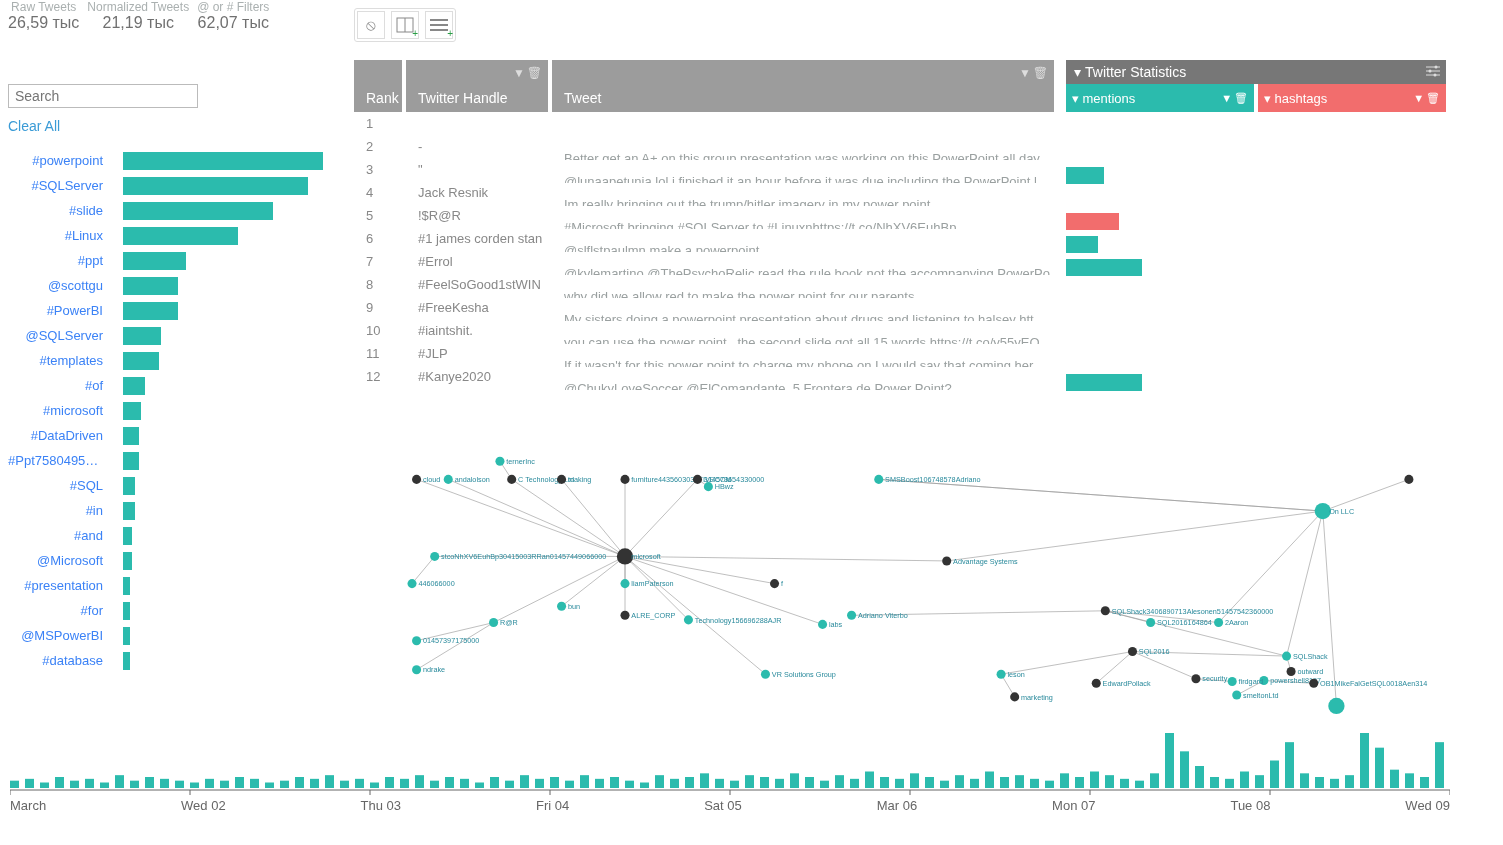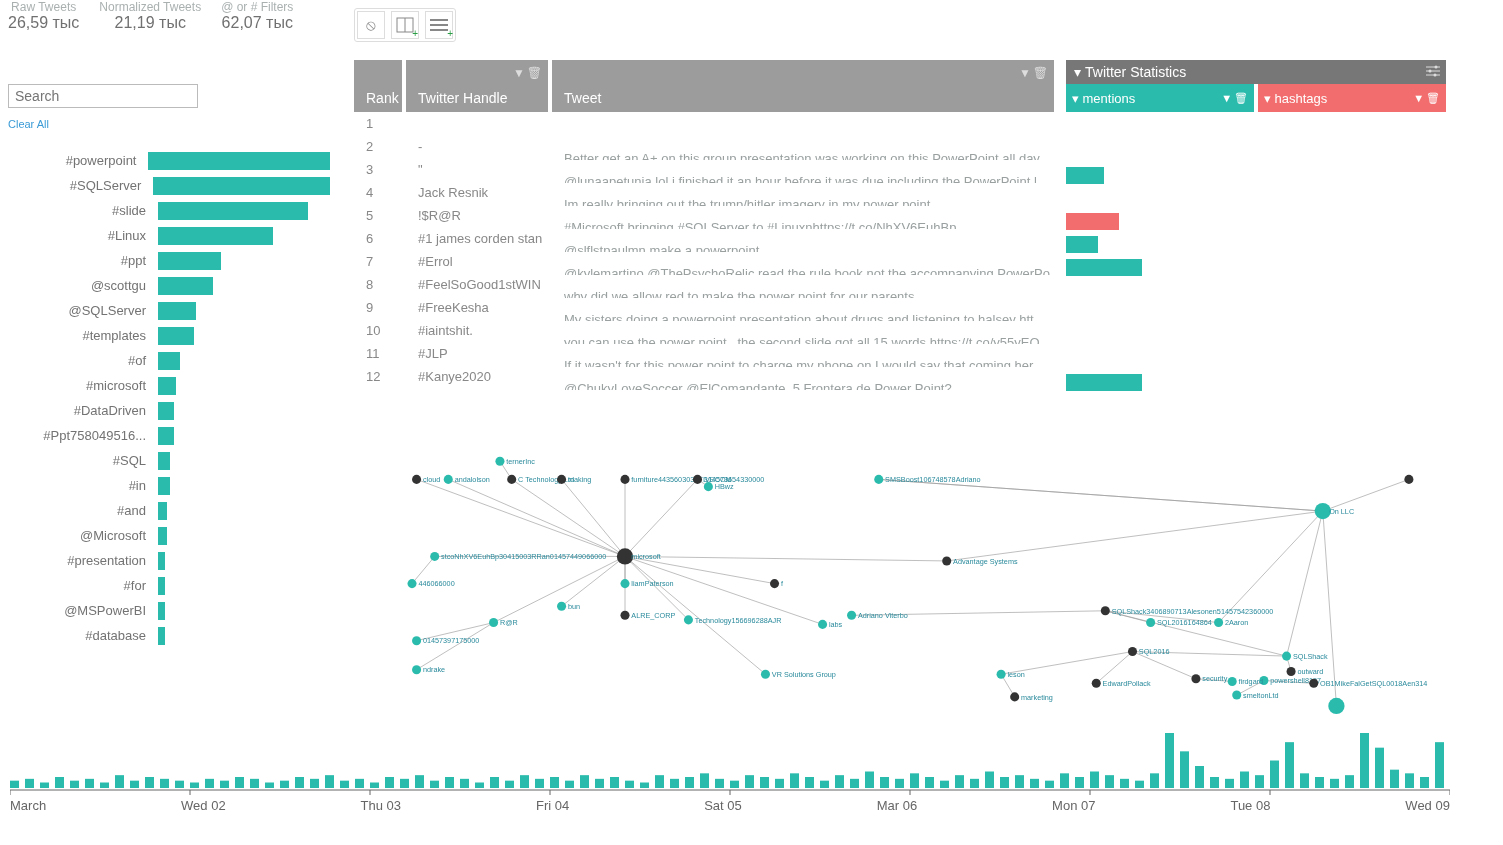--- a/index.html
+++ b/index.html
@@ -6,32 +6,32 @@
     --teal:#2bbbad;
     --red:#f26d6d;
     --hdr:#9c9c9c;
     --hdr2:#8a8a8a;
     --dark:#5a5a5a;
   }
   *{box-sizing:border-box;font-family:"Segoe UI",Arial,sans-serif;}
   body{margin:0;background:#fff;color:#555;}
   .root{position:relative;width:1503px;height:845px;overflow:hidden;}
   
-  .top-stats{position:absolute;left:8px;top:0;display:flex;gap:20px;}
+  .top-stats{position:absolute;left:8px;top:0;display:flex;gap:8px;}
   .tstat{display:flex;flex-direction:column;align-items:center;color:#9aa0a0;}
   .tstat .lbl{font-size:12px;color:#aab0b0;}
   .tstat .val{font-size:16px;color:#707070;}
   
   .search-wrap{position:absolute;left:8px;top:84px;}
   .search-wrap input{width:190px;height:24px;font-size:14px;padding:2px 6px;border:1px solid #bbb;}
-  .clear-all{position:absolute;left:8px;top:118px;font-size:11px;color:#3a9bd6;cursor:pointer;}
+  .clear-all{position:absolute;left:8px;top:118px;font-size:14px;color:#3a9bd6;cursor:pointer;}
   
   .sidebar-bars{position:absolute;left:8px;top:148px;width:322px;}
   .bar-row{display:flex;align-items:center;height:25px;}
-  .bar-lbl{width:115px;text-align:right;padding-right:12px;font-size:13px;color:#737373;white-space:nowrap;overflow:hidden;text-overflow:ellipsis;margin-left:35px;}
+  .bar-lbl{width:115px;text-align:right;padding-right:20px;font-size:13px;color:#3b82f6;white-space:nowrap;overflow:hidden;text-overflow:ellipsis;}
   .bar-val{height:18px;background:var(--teal);}
   
   .toolbar{position:absolute;left:354px;top:8px;display:flex;gap:6px;border:1px solid #ddd;border-radius:3px;padding:2px;}
   .tbtn{width:28px;height:28px;background:#fff;border:1px solid #ddd;display:flex;align-items:center;justify-content:center;font-size:15px;color:#888;cursor:pointer;}
   
   .tbl{position:absolute;left:354px;top:60px;width:704px;}
   .thdr{display:flex;height:52px;background:var(--hdr);color:#fff;font-size:14px;}
   .thdr .col{display:flex;align-items:flex-end;padding:0 0 6px 12px;position:relative;border-right:4px solid #fff;}
   .thdr .col .icons{position:absolute;right:6px;top:6px;display:flex;gap:2px;color:#ddd;font-size:12px;}
   .c-rank{width:52px;}.c-handle{width:146px;}.c-tweet{flex:1;}
@@ -105,20 +105,24 @@
       <div class="bar-row">
         <div class="bar-lbl">#Linux</div>
         <div class="bar-val" style="width: 115px;"></div>
       </div>
       <div class="bar-row">
         <div class="bar-lbl">#ppt</div>
         <div class="bar-val" style="width: 63px;"></div>
       </div>
       <div class="bar-row">
         <div class="bar-lbl">@scottgu</div>
+        <div class="bar-val" style="width: 55px;"></div>
+      </div>
+      <div class="bar-row">
+        <div class="bar-lbl">#PowerBI</div>
         <div class="bar-val" style="width: 55px;"></div>
       </div>
       <div class="bar-row">
         <div class="bar-lbl">@SQLServer</div>
         <div class="bar-val" style="width: 38px;"></div>
       </div>
       <div class="bar-row">
         <div class="bar-lbl">#templates</div>
         <div class="bar-val" style="width: 36px;"></div>
       </div>

